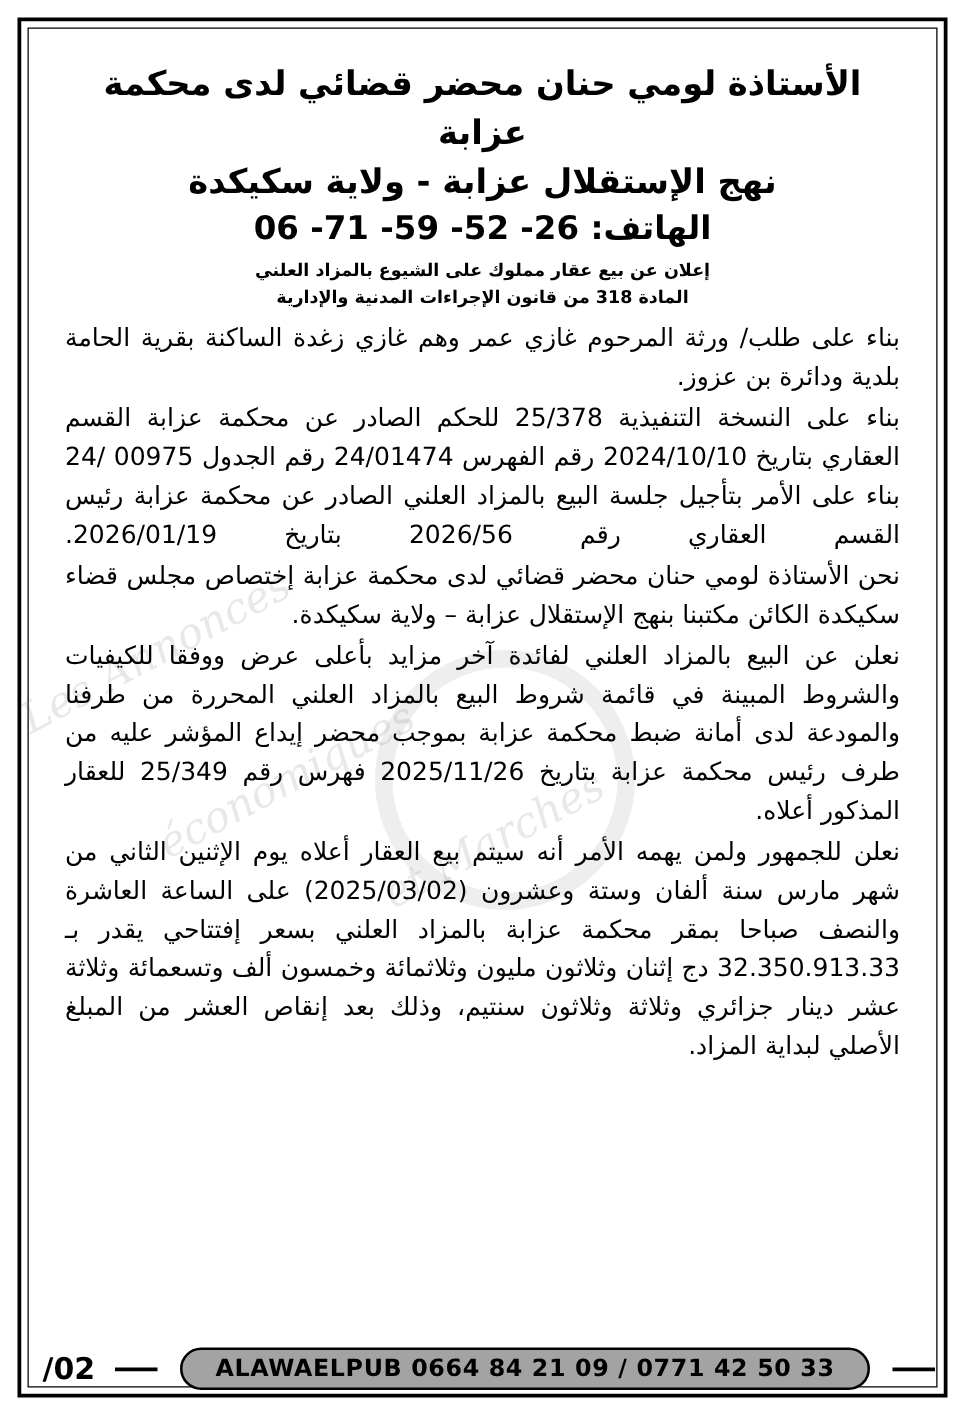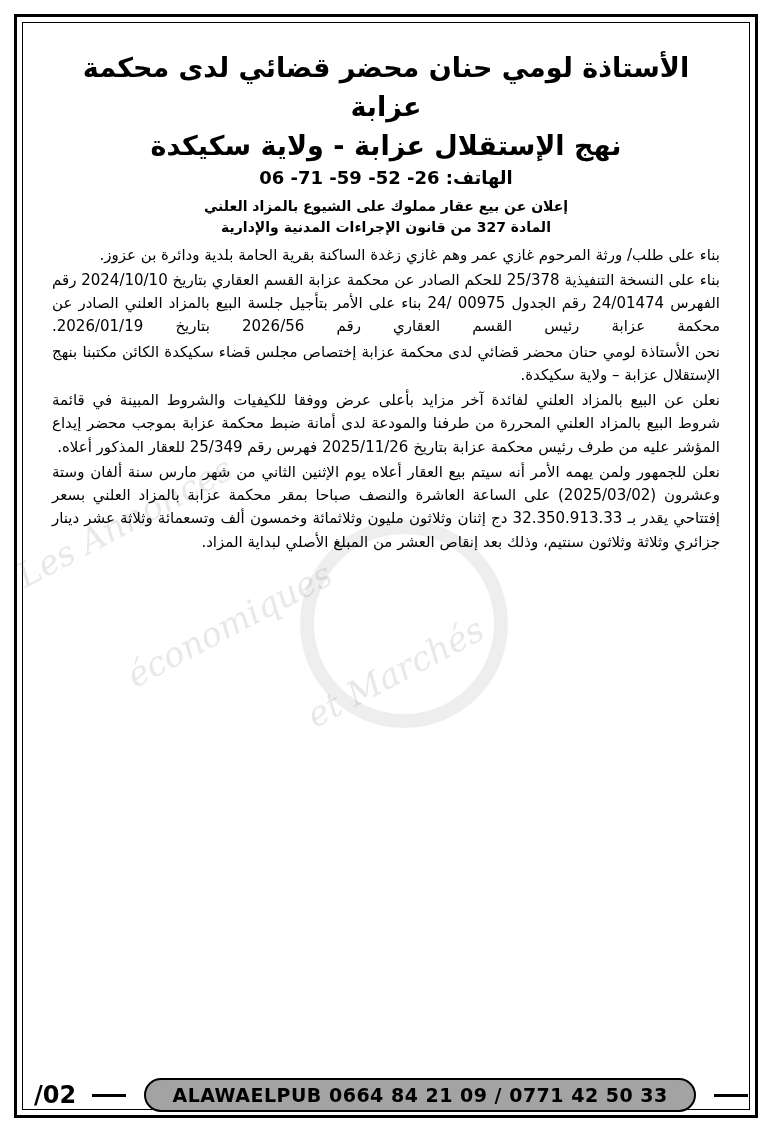--- a/index.html
+++ b/index.html
@@ -89,35 +89,35 @@
   .header {
     text-align: center;
     font-weight: bold;
     line-height: 1.45;
   }
   .header .line {
     font-size: 27px;
     letter-spacing: 0px;
   }
   .header .phone {
-    font-size: 18px;
+    font-size: 26px;
     direction: rtl;
   }
   .subject {
     text-align: center;
     font-weight: bold;
     font-size: 14px;
     line-height: 1.5;
     margin-top: 4px;
   }
 
   
   .body-text {
     margin-top: 6px;
-    font-size: 15px;
+    font-size: 20px;
     line-height: 1.55;
     text-align: justify;
     text-align-last: right;
     direction: rtl;
   }
   .body-text p {
     margin: 0 0 2px 0;
   }
   .p-justify {
     text-align: justify;
@@ -195,21 +195,21 @@
   <div class="content">
 
     <div class="header">
       <div class="line">الأستاذة لومي حنان محضر قضائي لدى محكمة عزابة</div>
       <div class="line">نهج الإستقلال عزابة - ولاية سكيكدة</div>
       <div class="phone">الهاتف: 26- 52- 59- 71- 06</div>
     </div>
 
     <div class="subject">
       <div>إعلان عن بيع عقار مملوك على الشيوع بالمزاد العلني</div>
-      <div>المادة 327 من قانون الإجراءات المدنية والإدارية</div>
+      <div>المادة 318 من قانون الإجراءات المدنية والإدارية</div>
     </div>
 
     <div class="body-text">
       <p class="p-last-right">بناء على طلب/ ورثة المرحوم غازي عمر وهم غازي زغدة الساكنة بقرية الحامة بلدية ودائرة بن عزوز.</p>
       <p class="p-justify">بناء على النسخة التنفيذية 25/378 للحكم الصادر عن محكمة عزابة القسم العقاري بتاريخ 2024/10/10 رقم الفهرس 24/01474 رقم الجدول 00975 /24 بناء على الأمر بتأجيل جلسة البيع بالمزاد العلني الصادر عن محكمة عزابة رئيس القسم العقاري رقم 2026/56 بتاريخ 2026/01/19.</p>
       <p class="p-last-right">نحن الأستاذة لومي حنان محضر قضائي لدى محكمة عزابة إختصاص مجلس قضاء سكيكدة الكائن مكتبنا بنهج الإستقلال عزابة – ولاية سكيكدة.</p>
       <p class="p-last-right">نعلن عن البيع بالمزاد العلني لفائدة آخر مزايد بأعلى عرض ووفقا للكيفيات والشروط المبينة في قائمة شروط البيع بالمزاد العلني المحررة من طرفنا والمودعة لدى أمانة ضبط محكمة عزابة بموجب محضر إيداع المؤشر عليه من طرف رئيس محكمة عزابة بتاريخ 2025/11/26 فهرس رقم 25/349 للعقار المذكور أعلاه.</p>
       <p class="p-last-right">نعلن للجمهور ولمن يهمه الأمر أنه سيتم بيع العقار أعلاه يوم الإثنين الثاني من شهر مارس سنة ألفان وستة وعشرون (2025/03/02) على الساعة العاشرة والنصف صباحا بمقر محكمة عزابة بالمزاد العلني بسعر إفتتاحي يقدر بـ 32.350.913.33 دج إثنان وثلاثون مليون وثلاثمائة وخمسون ألف وتسعمائة وثلاثة عشر دينار جزائري وثلاثة وثلاثون سنتيم، وذلك بعد إنقاص العشر من المبلغ الأصلي لبداية المزاد.</p>
     </div>
 

